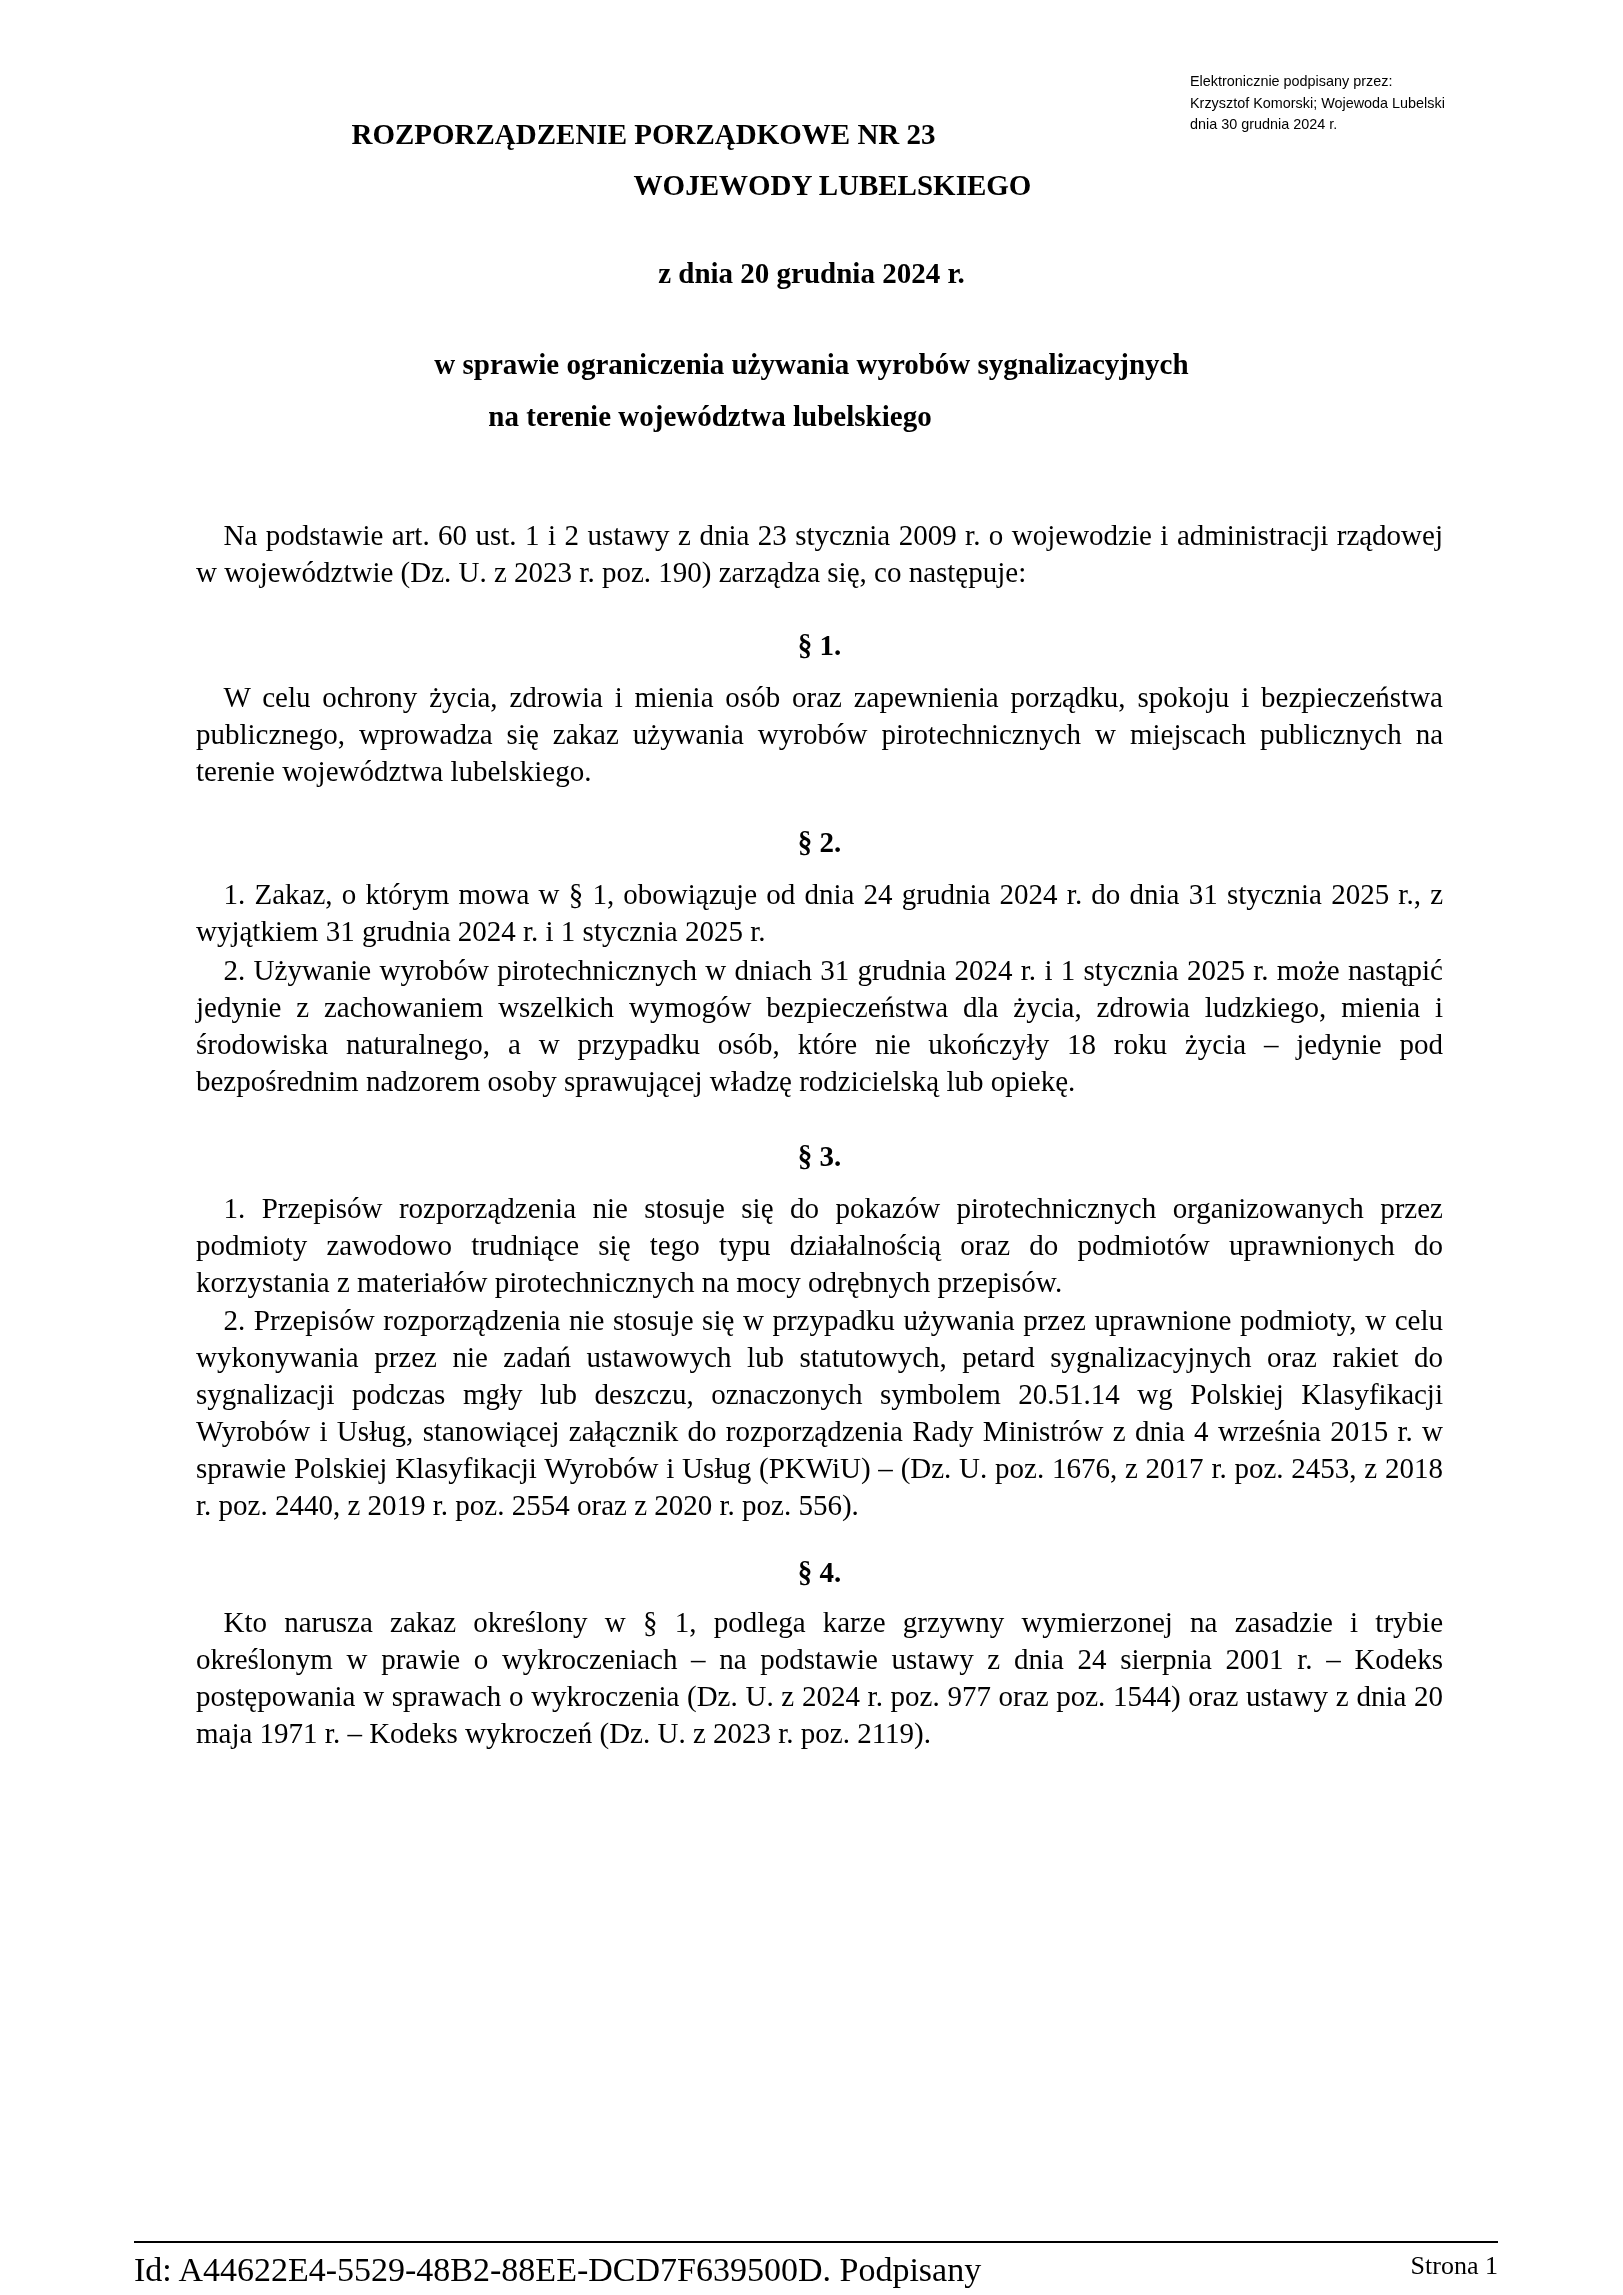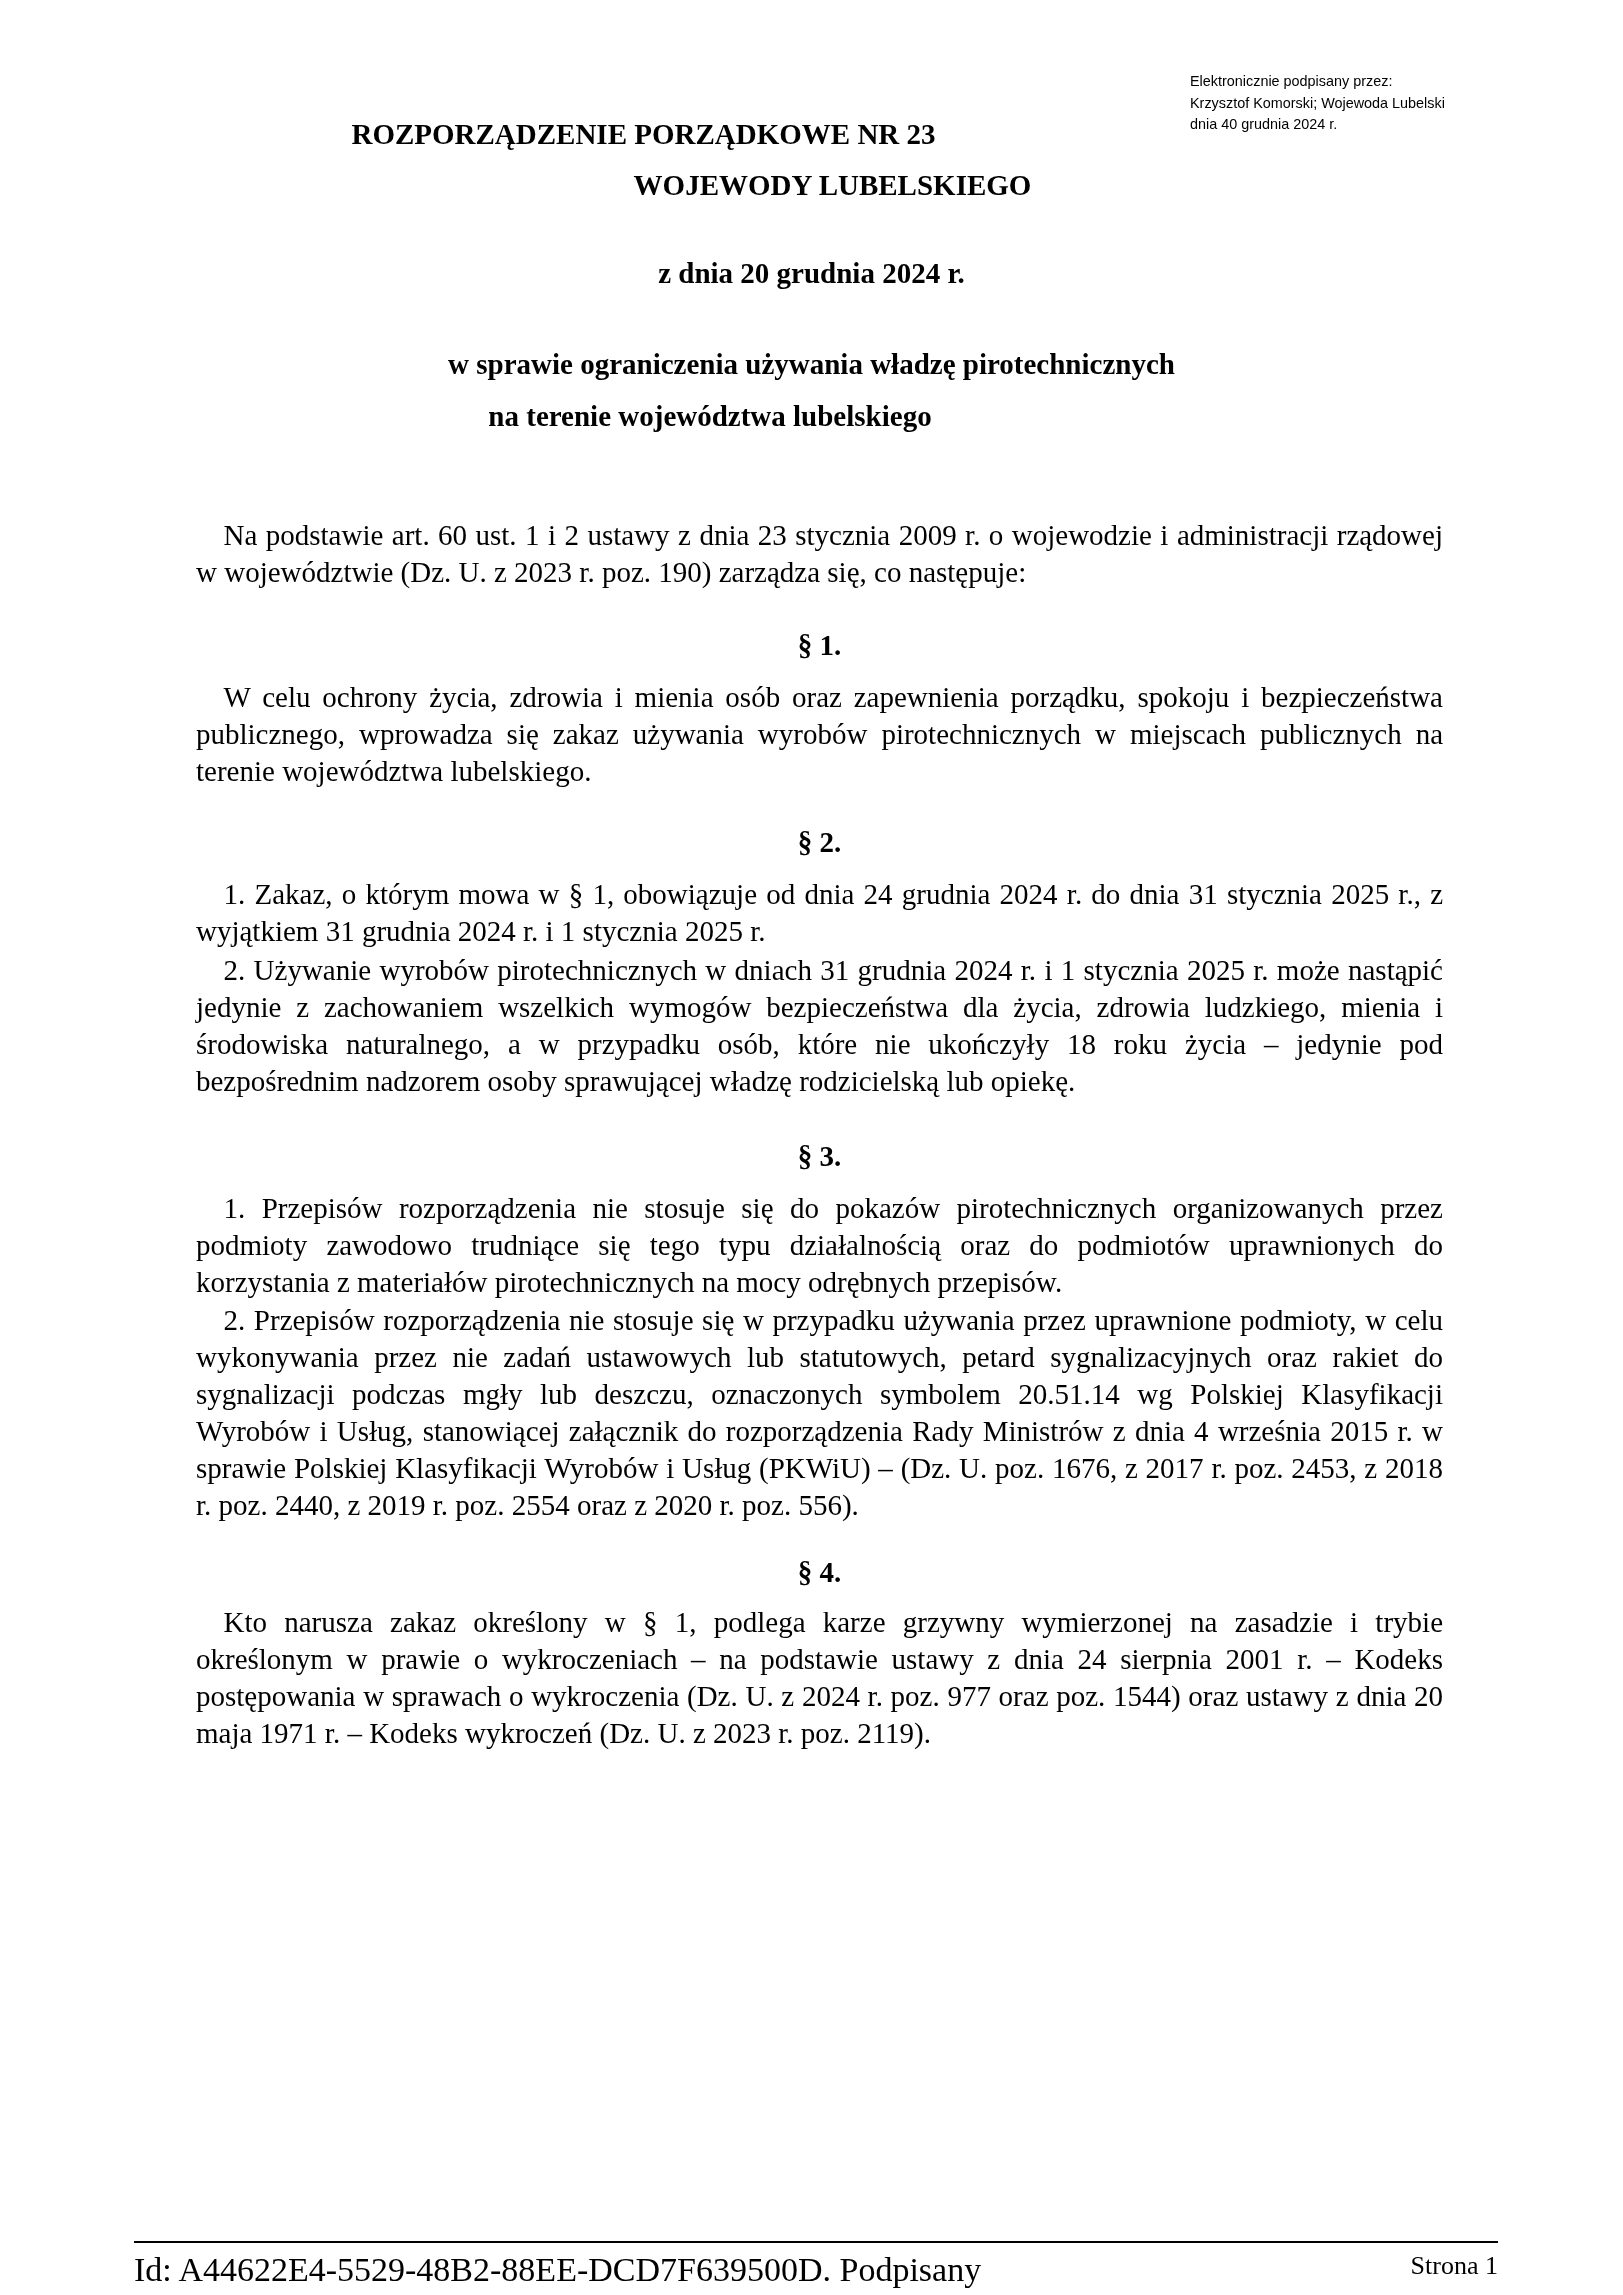--- a/index.html
+++ b/index.html
@@ -30,27 +30,27 @@
   #footline { position: absolute; left: 134px; top: 2241px; width: 1364px; height: 2px; background: #000; }
   #footid { position: absolute; left: 134px; top: 2251px; font-size: 34px; }
   #footpage { position: absolute; right: 125px; top: 2251px; font-size: 26px; text-align: right; }
 </style>
 </head>
 <body>
 
 <div id="sig" class="sans">
   <div>Elektronicznie podpisany przez:</div>
   <div>Krzysztof Komorski; Wojewoda Lubelski</div>
-  <div>dnia 40 grudnia 2024 r.</div>
+  <div>dnia 30 grudnia 2024 r.</div>
 </div>
 
 <div id="title1" class="center serif" style="left:0;width:1287px;">ROZPORZĄDZENIE PORZĄDKOWE NR 23</div>
 <div id="title2" class="center serif">WOJEWODY LUBELSKIEGO</div>
 <div id="date" class="center serif" style="left:0;width:1623px;font-weight:bold;">z dnia 20 grudnia 2024 r.</div>
-<div id="subj1" class="center serif" style="left:0;width:1623px;">w sprawie ograniczenia używania władzę pirotechnicznych</div>
+<div id="subj1" class="center serif" style="left:0;width:1623px;">w sprawie ograniczenia używania wyrobów sygnalizacyjnych</div>
 <div id="subj2" class="center serif" style="left:0;width:1420px;">na terenie województwa lubelskiego</div>
 
 <div id="preamble" class="body serif">
   <p>Na podstawie art. 60 ust. 1 i 2 ustawy z dnia 23 stycznia 2009 r. o wojewodzie i administracji rządowej w województwie (Dz. U. z 2023 r. poz. 190) zarządza się, co następuje:</p>
 </div>
 
 <div id="p1" class="para serif">§ 1.</div>
 <div id="s1" class="body serif">
   <p>W celu ochrony życia, zdrowia i mienia osób oraz zapewnienia porządku, spokoju i bezpieczeństwa publicznego, wprowadza się zakaz używania wyrobów pirotechnicznych w miejscach publicznych na terenie województwa lubelskiego.</p>
 </div>

